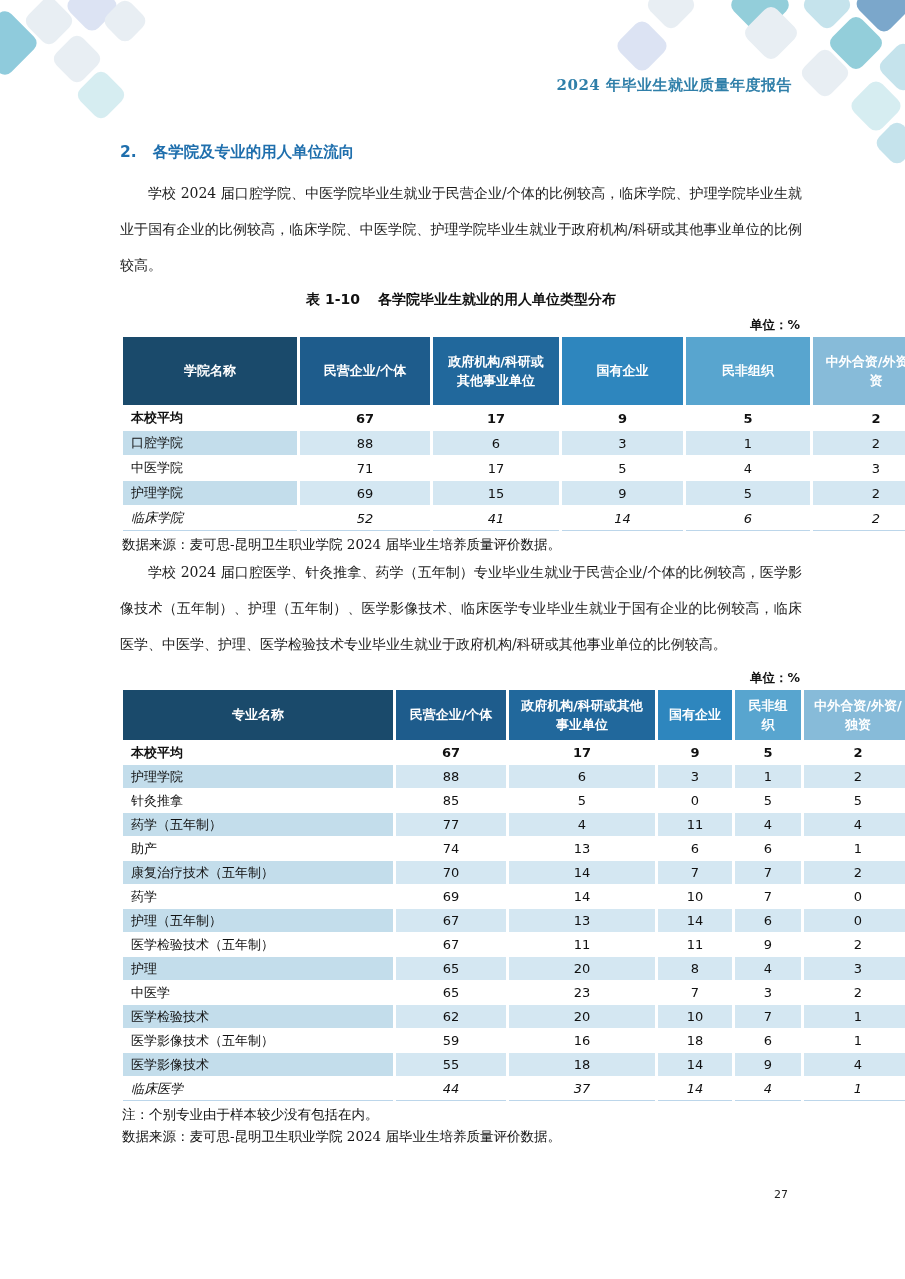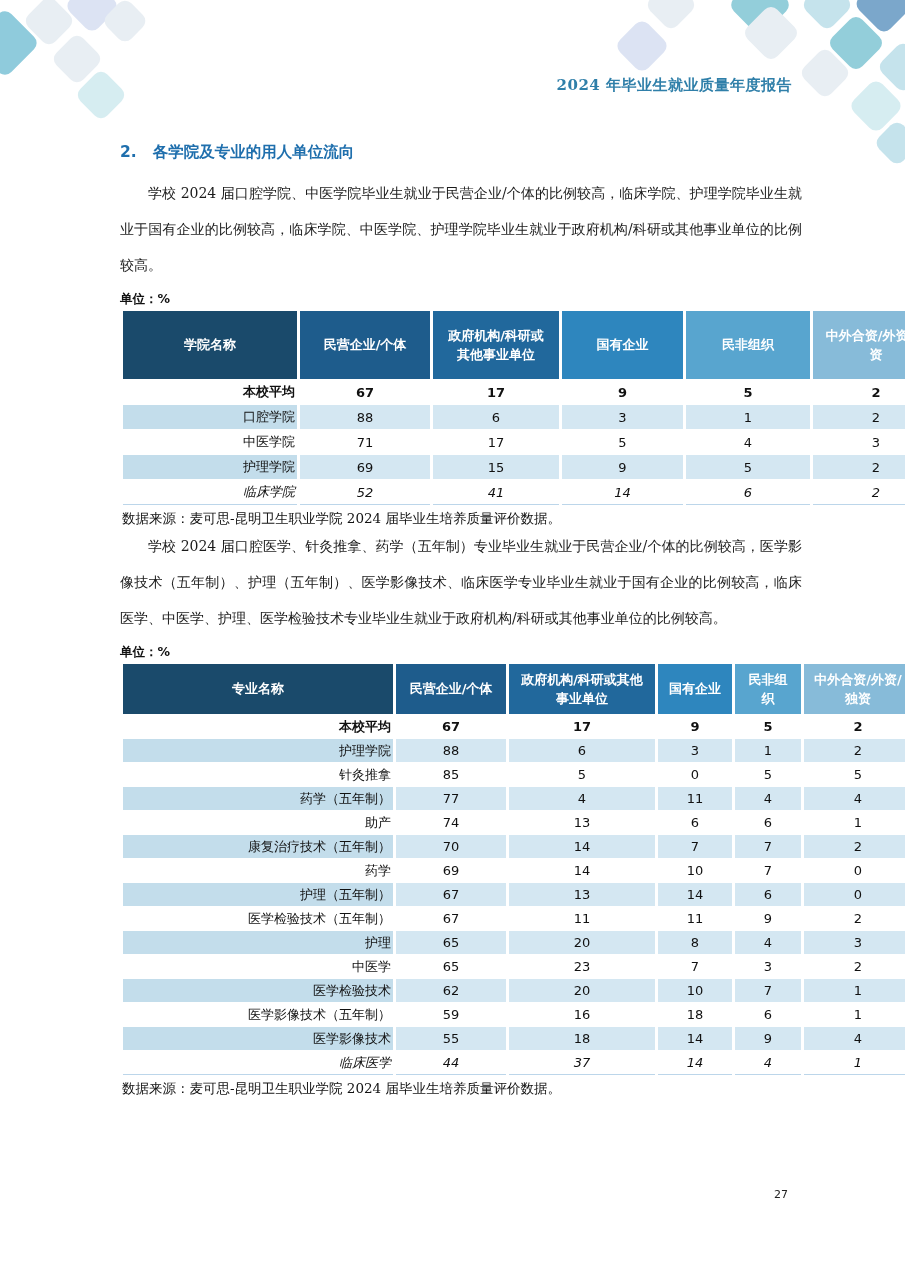--- a/index.html
+++ b/index.html
@@ -39,21 +39,21 @@
     margin:0;font-size:14px;line-height:36px;
     text-align:justify;text-indent:2em;color:var(--body-text);
   }
   .table-caption{
     margin-top:8px;text-align:center;
     font-family:"DejaVu Sans","Liberation Sans",sans-serif;
     font-weight:bold;font-size:14px;color:#111;
   }
   .table-caption .cap-title{margin-left:18px;}
   .unit-label{
-    font-family:"DejaVu Sans","Liberation Sans",sans-serif;
+    text-align:right;font-family:"DejaVu Sans","Liberation Sans",sans-serif;
     font-weight:bold;font-size:12.5px;margin:8px 2px 2px 0;color:#111;
   }
   table.data-table{
     width:678px;table-layout:fixed;
     border-collapse:separate;border-spacing:3px 1px;
     font-family:"DejaVu Sans","Liberation Sans",sans-serif;
   }
   table.data-table th{
     color:#ffffff;font-weight:bold;font-size:13px;line-height:1.5;
     text-align:center;vertical-align:middle;
@@ -68,21 +68,21 @@
   table.data-table th:nth-child(6){background:var(--th-6);}
   .t10 th.h0{width:150px}.t10 th.h1{width:106px}.t10 th.h2{width:102px}
   .t10 th.h3{width:97px}.t10 th.h4{width:100px}.t10 th.h5{width:102px}
   .t11 th.h0{width:250px}.t11 th.h1{width:90px}.t11 th.h2{width:126px}
   .t11 th.h3{width:54px}.t11 th.h4{width:46px}.t11 th.h5{width:88px}
   table.data-table td{
     font-size:13px;text-align:center;vertical-align:middle;
     padding:0 2px;color:#111;background:#ffffff;
   }
   .t10 td{height:24px;} .t11 td{height:23px;}
-  table.data-table td.name-cell{text-align:right;padding-left:8px;}
+  table.data-table td.name-cell{text-align:left;padding-left:8px;}
   table.data-table tbody tr:first-child td{font-weight:bold;}
   table.data-table tbody tr:nth-child(even) td{background:var(--row-shade);}
   table.data-table tbody tr:nth-child(even) td.name-cell{background:var(--row-shade-name);}
   table.data-table tbody tr:last-child td{border-bottom:1px solid var(--table-border);font-style:italic;}
   .table-note{
     font-size:13.5px;line-height:19px;margin:3px 0 0 2px;color:#111;
   }
   .para-spacer{margin-top:8px;}
   .page-number{
     position:absolute;top:1188px;left:774px;
@@ -119,20 +119,23 @@
 
 <div class="content">
 
   <div class="section-heading">
     <span>2.</span>
     <span>各学院及专业的用人单位流向</span>
   </div>
 
   <p class="body-para">学校 2024 届口腔学院、中医学院毕业生就业于民营企业/个体的比例较高，临床学院、护理学院毕业生就业于国有企业的比例较高，临床学院、中医学院、护理学院毕业生就业于政府机构/科研或其他事业单位的比例较高。</p>
 
+  <div class="table-caption">
+    <span>表 1-10</span><span class="cap-title">各学院毕业生就业的用人单位类型分布</span>
+  </div>
   <div class="unit-label">单位：%</div>
 
   <table class="data-table t10" data-table="table1">
       <thead>
         <tr>
           <th class="h0">学院名称</th>
           <th class="h1">民营企业/个体</th>
           <th class="h2">政府机构/科研或其他事业单位</th>
           <th class="h3">国有企业</th>
           <th class="h4">民非组织</th>
@@ -317,17 +320,18 @@
           <td class="name-cell">临床医学</td>
           <td>44</td>
           <td>37</td>
           <td>14</td>
           <td>4</td>
           <td>1</td>
         </tr>
       </tbody>
     </table>
 
+  <div class="table-note">注：个别专业由于样本较少没有包括在内。</div>
   <div class="table-note">数据来源：麦可思-昆明卫生职业学院 2024 届毕业生培养质量评价数据。</div>
 
 </div>
 
 <div class="page-number">27</div>
 
 </body></html>

